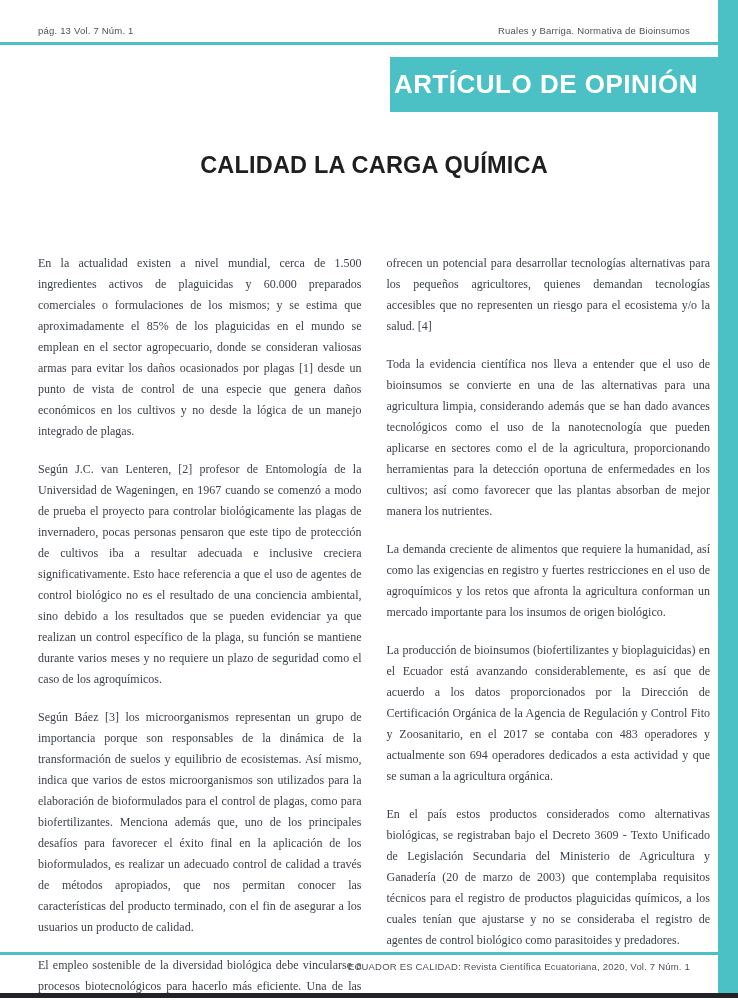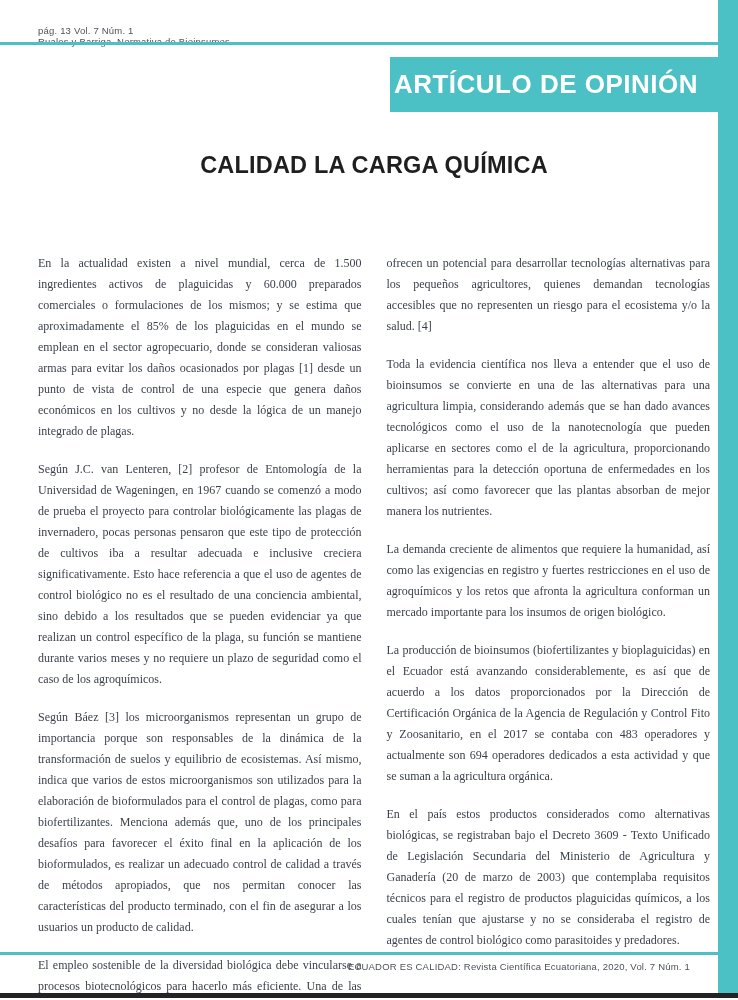--- a/index.html
+++ b/index.html
@@ -23,21 +23,20 @@
   }
   
   .running-header {
     position: absolute;
     top: 25px; left: 38px; right: 48px;
     display: flex;
     justify-content: space-between;
     font-size: 9.5px;
     color: #4d5258;
     letter-spacing: 0.2px;
-    flex-direction: column;
   }
   .header-rule {
     position: absolute;
     top: 42px; left: 0;
     width: 718px; height: 3px;
     background: #4bc0c5;
   }
   
   .banner {
     position: absolute;

